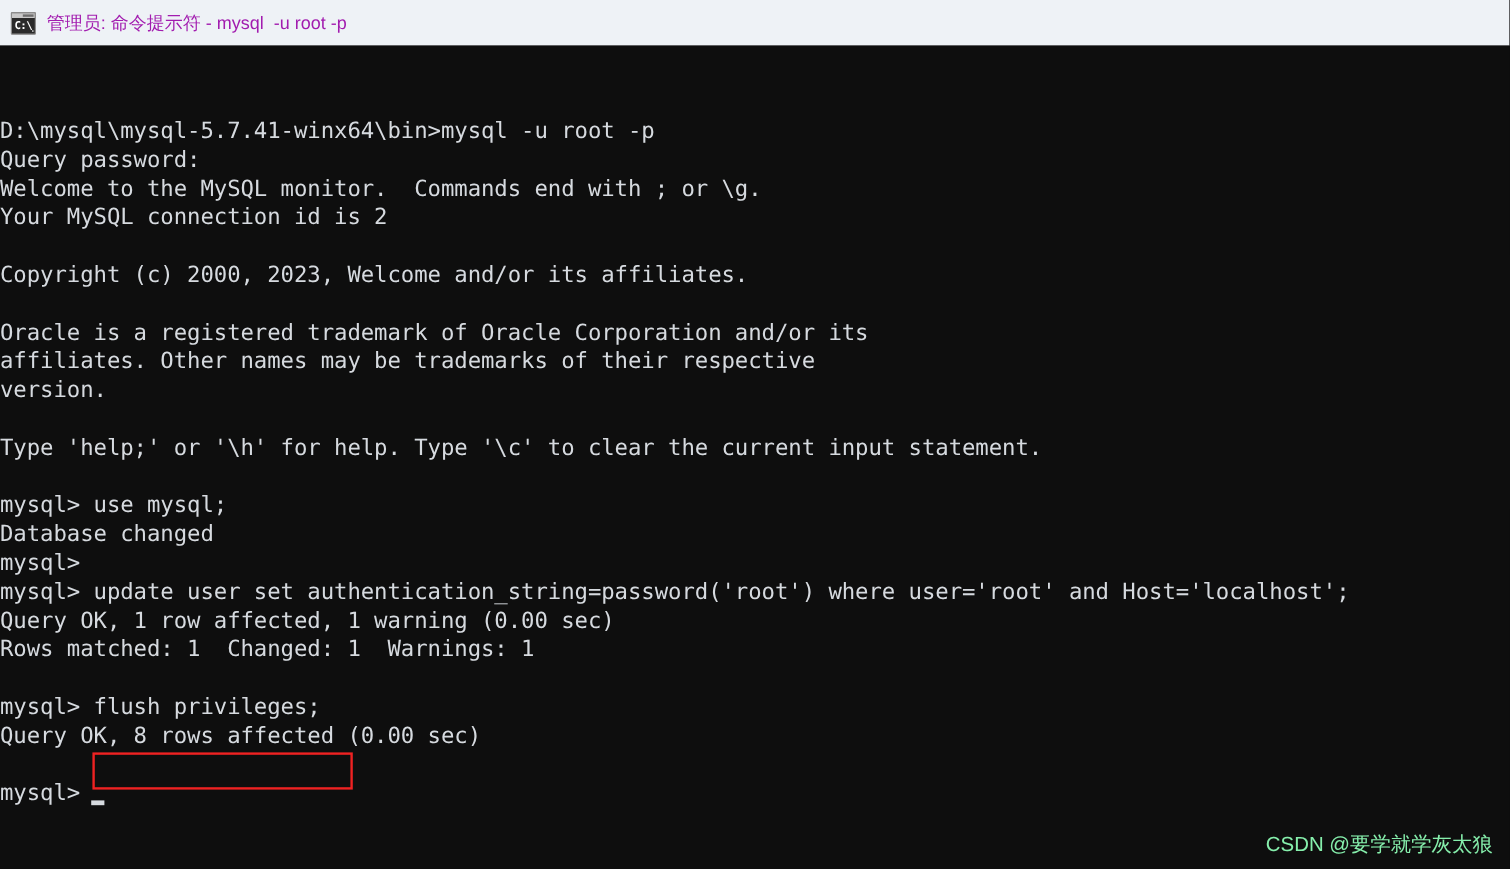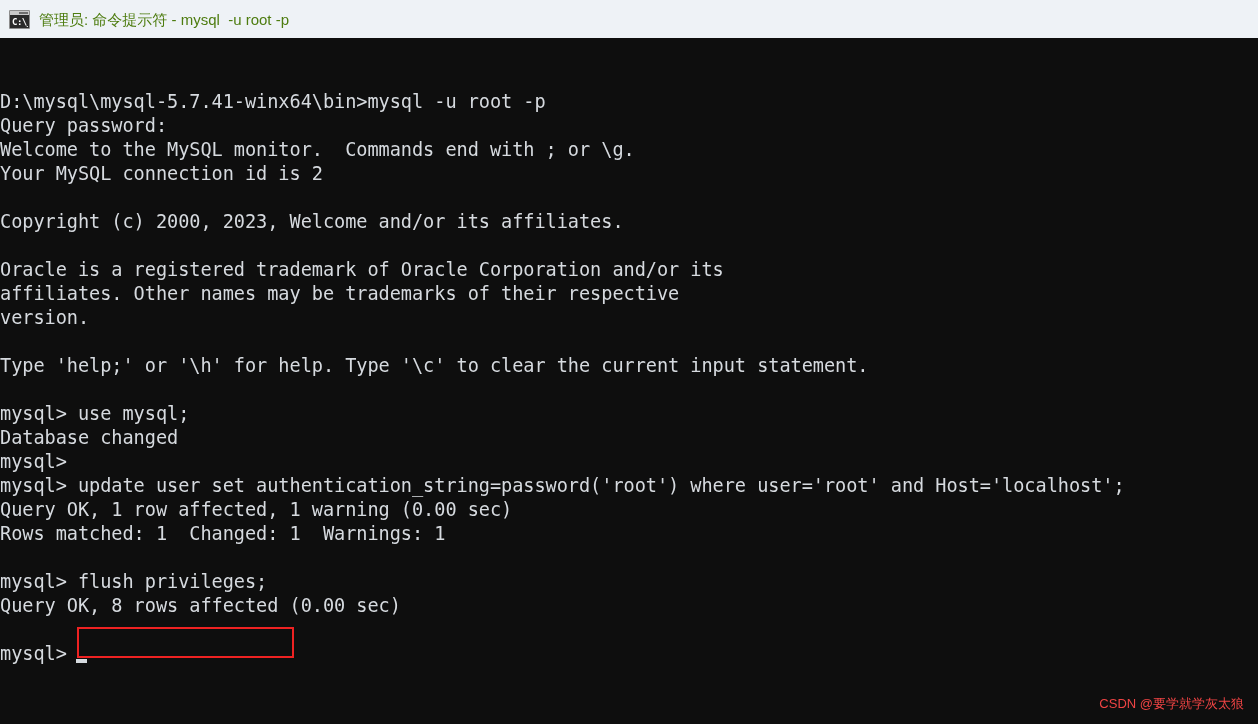--- a/index.html
+++ b/index.html
@@ -72,40 +72,40 @@
     font-weight: bold;
     line-height: 14px;
     letter-spacing: -0.5px;
     white-space: nowrap;
     overflow: hidden;
   }
 
   #title-text {
     font-family: "Liberation Sans", sans-serif;
     font-size: 15px;
-    color: #4d7c0f;
+    color: #a21caf;
     white-space: pre;
     line-height: 19px;
   }
 
   
   #terminal {
     position: absolute;
     left: 0;
     top: 38px;
     width: 1258px;
     height: 686px;
     background: #0e0e0e;
     overflow: hidden;
   }
 
   #console-lines {
     position: absolute;
     left: 0;
-    top: 52px;
+    top: 60px;
     width: 1180px;
   }
 
   .line {
     font-family: "DejaVu Sans Mono", "Liberation Mono", monospace;
     font-size: 18.6px;
     line-height: 24px;
     height: 24px;
     color: #d6dadf;
     white-space: pre;
@@ -135,22 +135,22 @@
     box-sizing: border-box;
     pointer-events: none;
   }
 
   
   #watermark {
     position: absolute;
     right: 14px;
     bottom: 9px;
     font-family: "Liberation Sans", sans-serif;
-    font-size: 13px;
-    color: #ef4444;
+    font-size: 17px;
+    color: #86efac;
     white-space: pre;
     line-height: 22px;
   }
 </style>
 </head>
 <body>
 
 <div id="window">
 
   <div id="titlebar">

